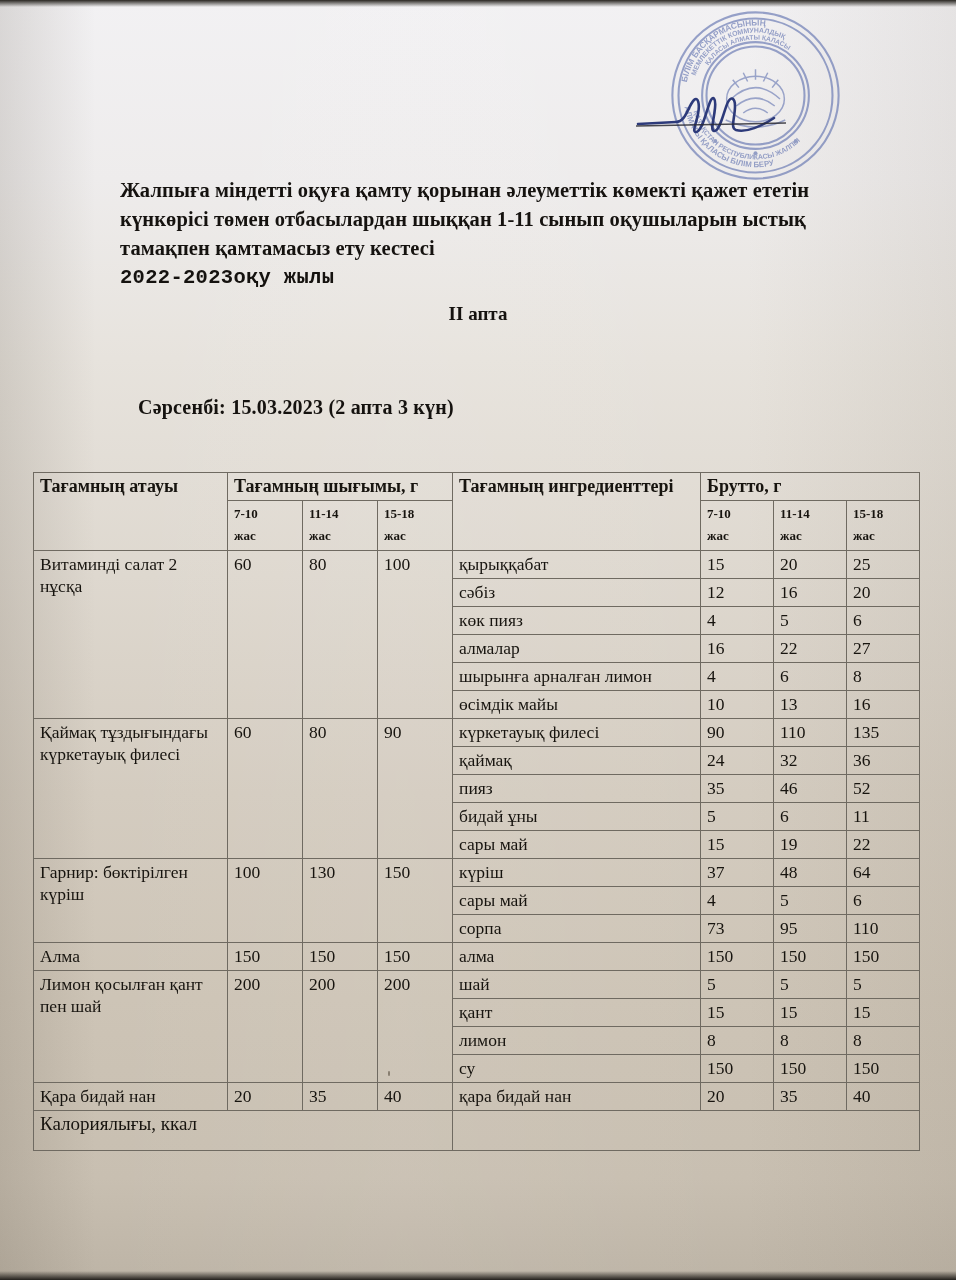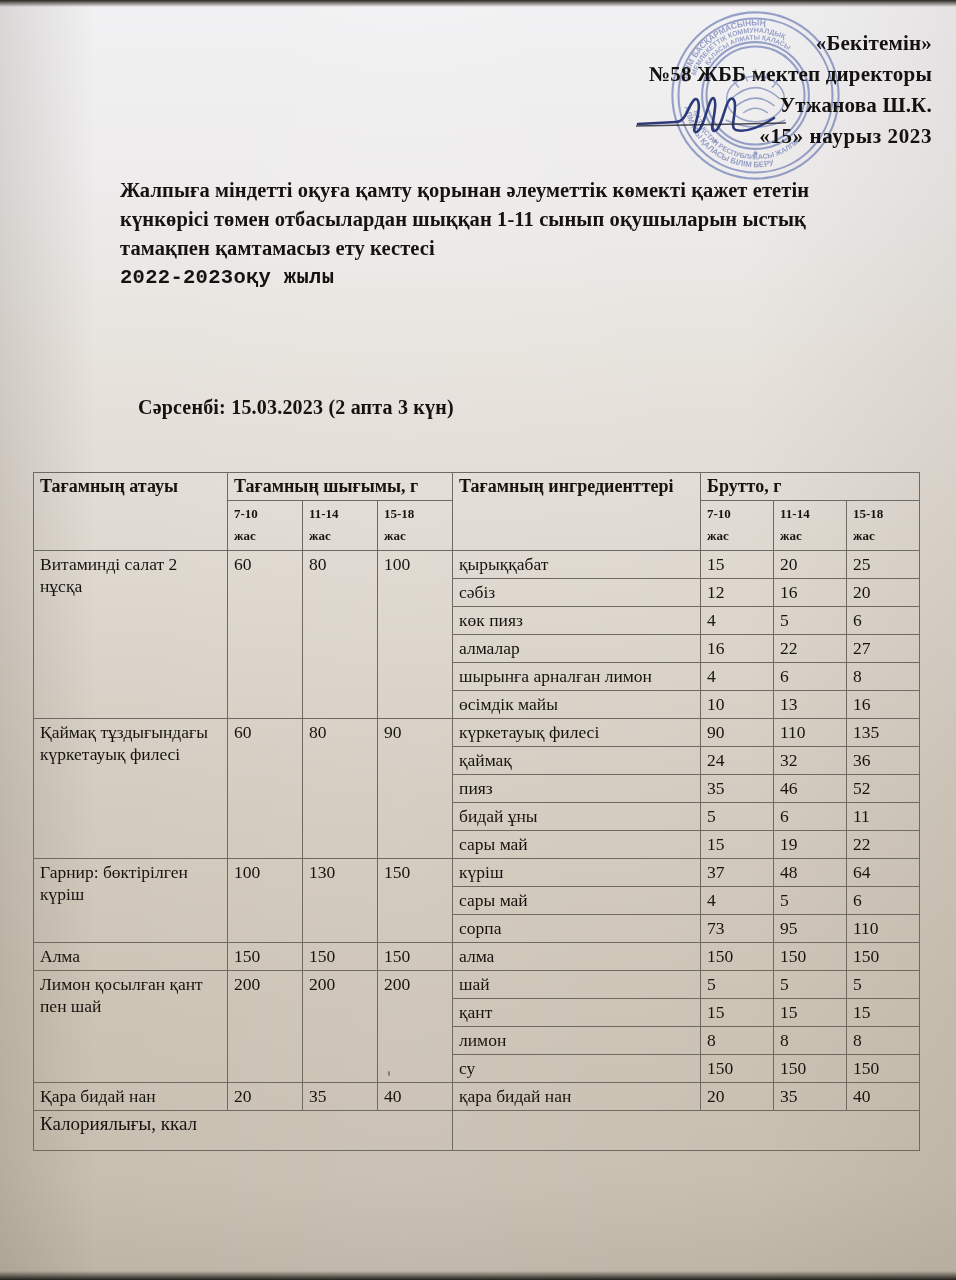--- a/index.html
+++ b/index.html
@@ -228,34 +228,29 @@
       <path d="M74 82 l7 9 M126 82 l-7 9"></path>
       <path d="M66 128 q34 16 68 0"></path>
     </g>
   </svg>
 
   <svg class="signature" viewBox="0 0 160 56" aria-hidden="true">
     <path d="M2 38 L40 36 C50 36 52 20 58 14 C62 10 64 18 62 28 C60 38 56 46 60 46 C66 46 70 26 74 16 C77 9 80 12 79 22 C78 34 74 44 78 45 C84 46 88 24 92 16 C95 10 99 12 99 20 C99 32 94 42 100 44 C110 47 126 40 138 32" fill="none" stroke="#2d3a7a" stroke-width="2.6" stroke-linecap="round" stroke-linejoin="round"></path>
     <path d="M0 40 L150 37" fill="none" stroke="#2a2a33" stroke-width="1.5" opacity="0.85"></path>
   </svg>
 
-  <div class="approval">
-    <div class="ln">«Бекітемін»</div>
-    <div class="ln">№58 ЖББ мектеп директоры</div>
-    <div class="ln">Утжанова Ш.К.</div>
-    <div class="ln date">«15» наурыз  2023</div>
-  </div>
 
   <div class="doc-title">
     <div>Жалпыға міндетті оқуға қамту қорынан әлеуметтік көмекті қажет ететін</div>
     <div>күнкөрісі төмен отбасылардан шыққан 1-11 сынып оқушыларын ыстық</div>
     <div>тамақпен қамтамасыз ету кестесі</div>
     <div class="l4">2022-2023оқу жылы</div>
   </div>
 
+  <div class="week">II апта</div>
 
   <div class="daydate">Сәрсенбі: 15.03.2023 (2 апта 3 күн)</div>
 
   <div class="tablewrap">
     <table class="menu">
       <colgroup>
         <col class="c-dish">
           <col class="c-w1">
           <col class="c-w2">
           <col class="c-w3">

